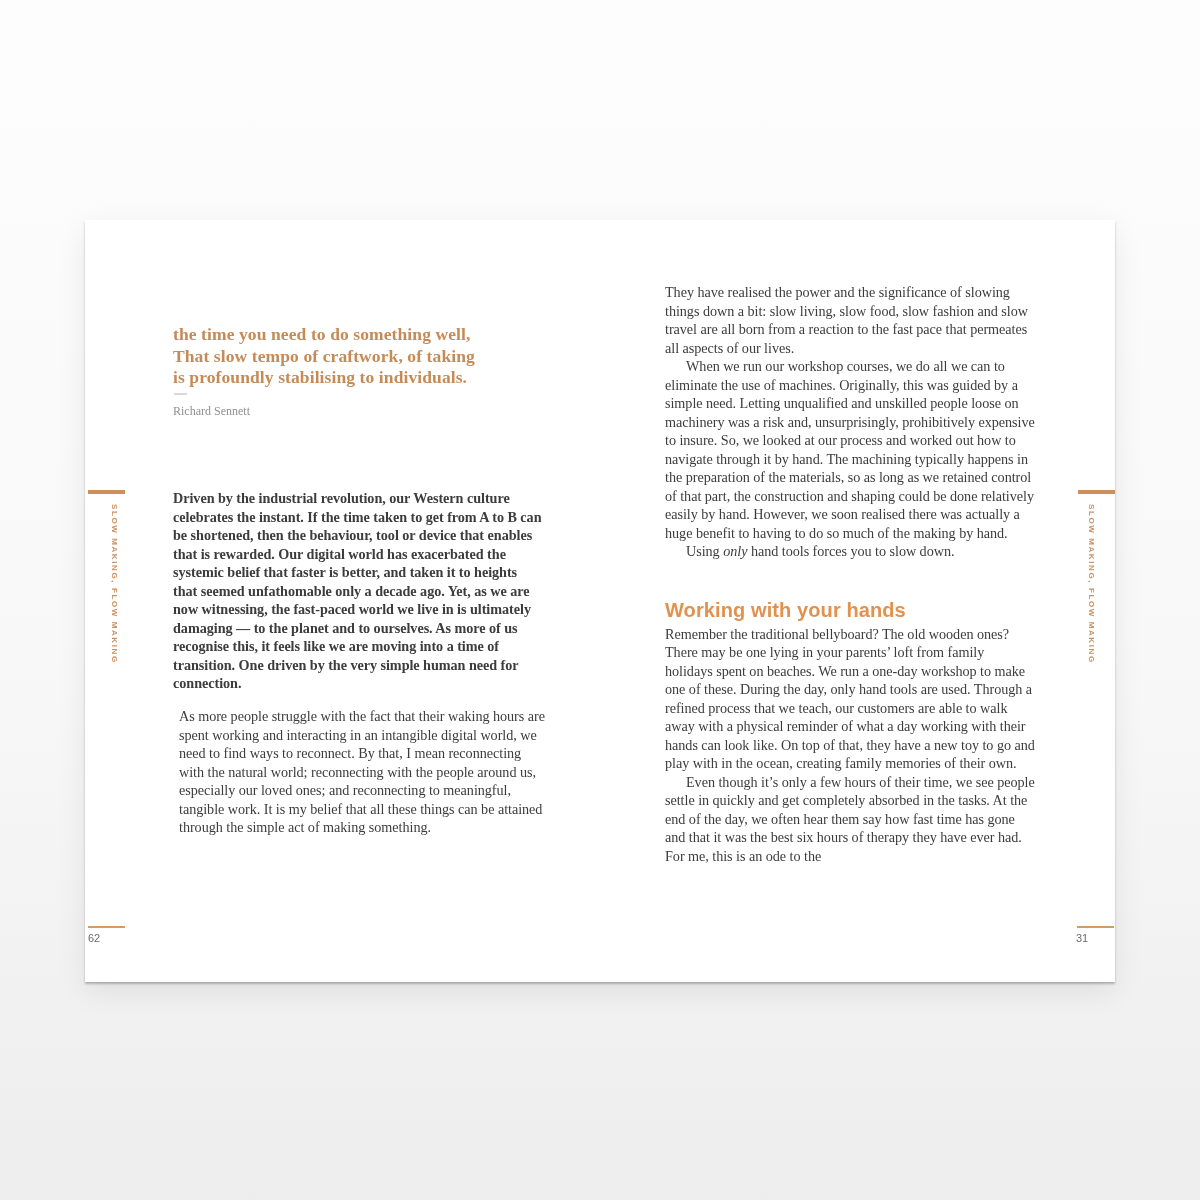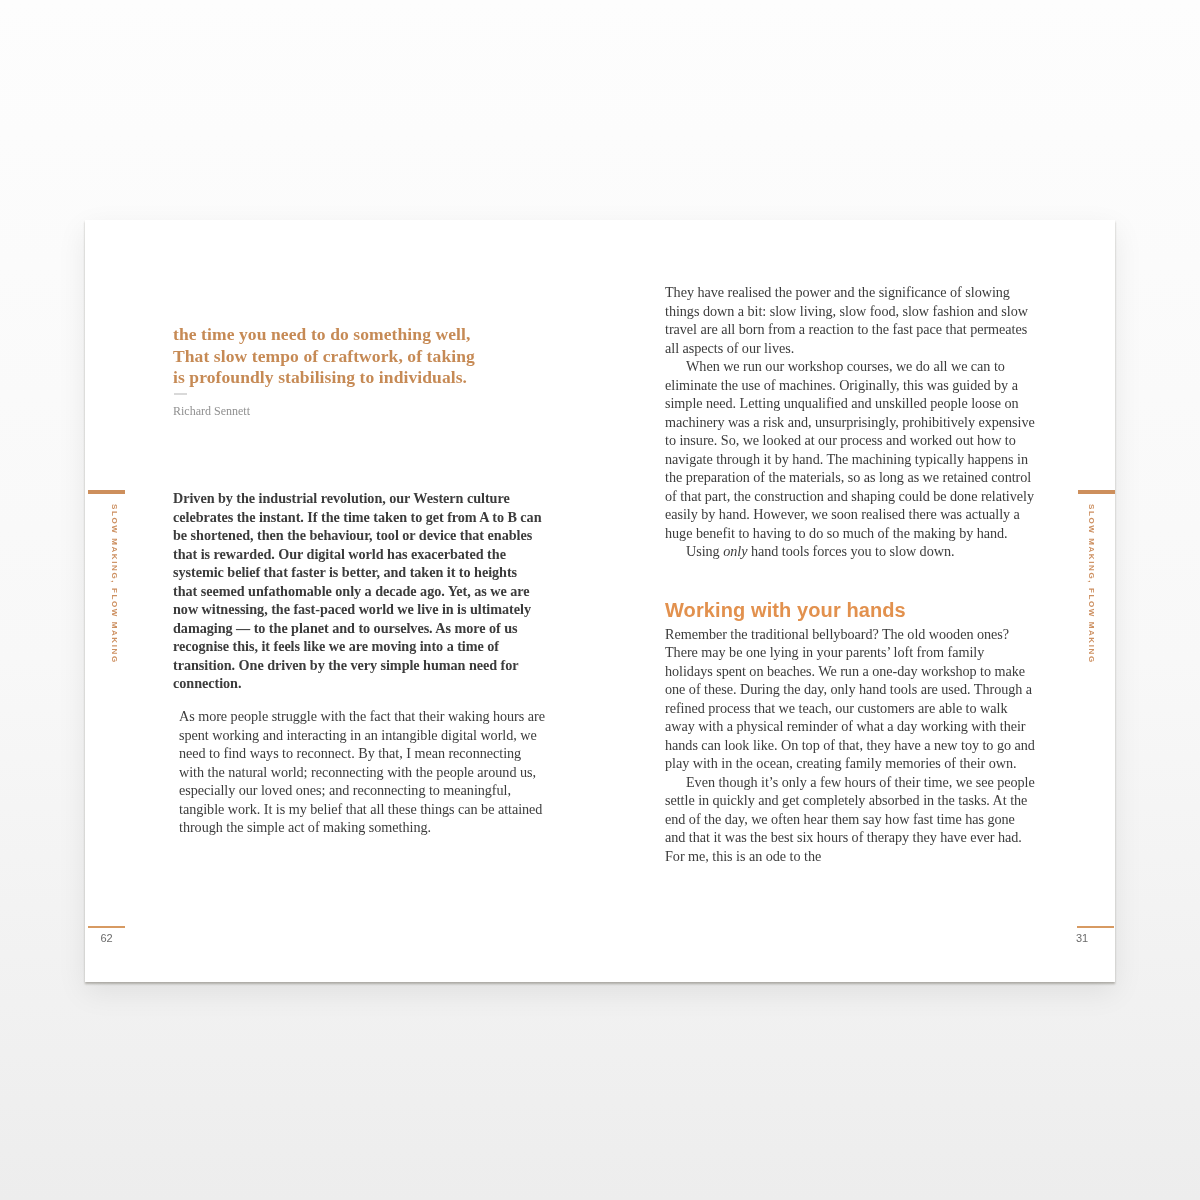--- a/index.html
+++ b/index.html
@@ -99,21 +99,21 @@
   .vt-right { left: 487px; }
   .rule-folio { top: 706px; width: 37px; height: 2px; background: #d79a62; }
   .rule-folio-left  { left: 3px; }
   .rule-folio-right { left: 477px; }
   .folio {
     position: absolute; top: 712px;
     font-family: "Liberation Sans", sans-serif;
     font-size: 11px;
     color: #6b6b6b;
   }
-  .folio-left  { left: 3px;  width: 37px; text-align: center; }
+  .folio-left  { left: 3px;  width: 37px; text-align: left; }
   .folio-right { left: 476px; width: 37px; text-align: left; }
 </style>
 </head>
 <body>
 
 <div class="spread">
 
   <section class="page page-left">
     <div class="quote">
       <div class="quote-line">the time you need to do something well,</div>

